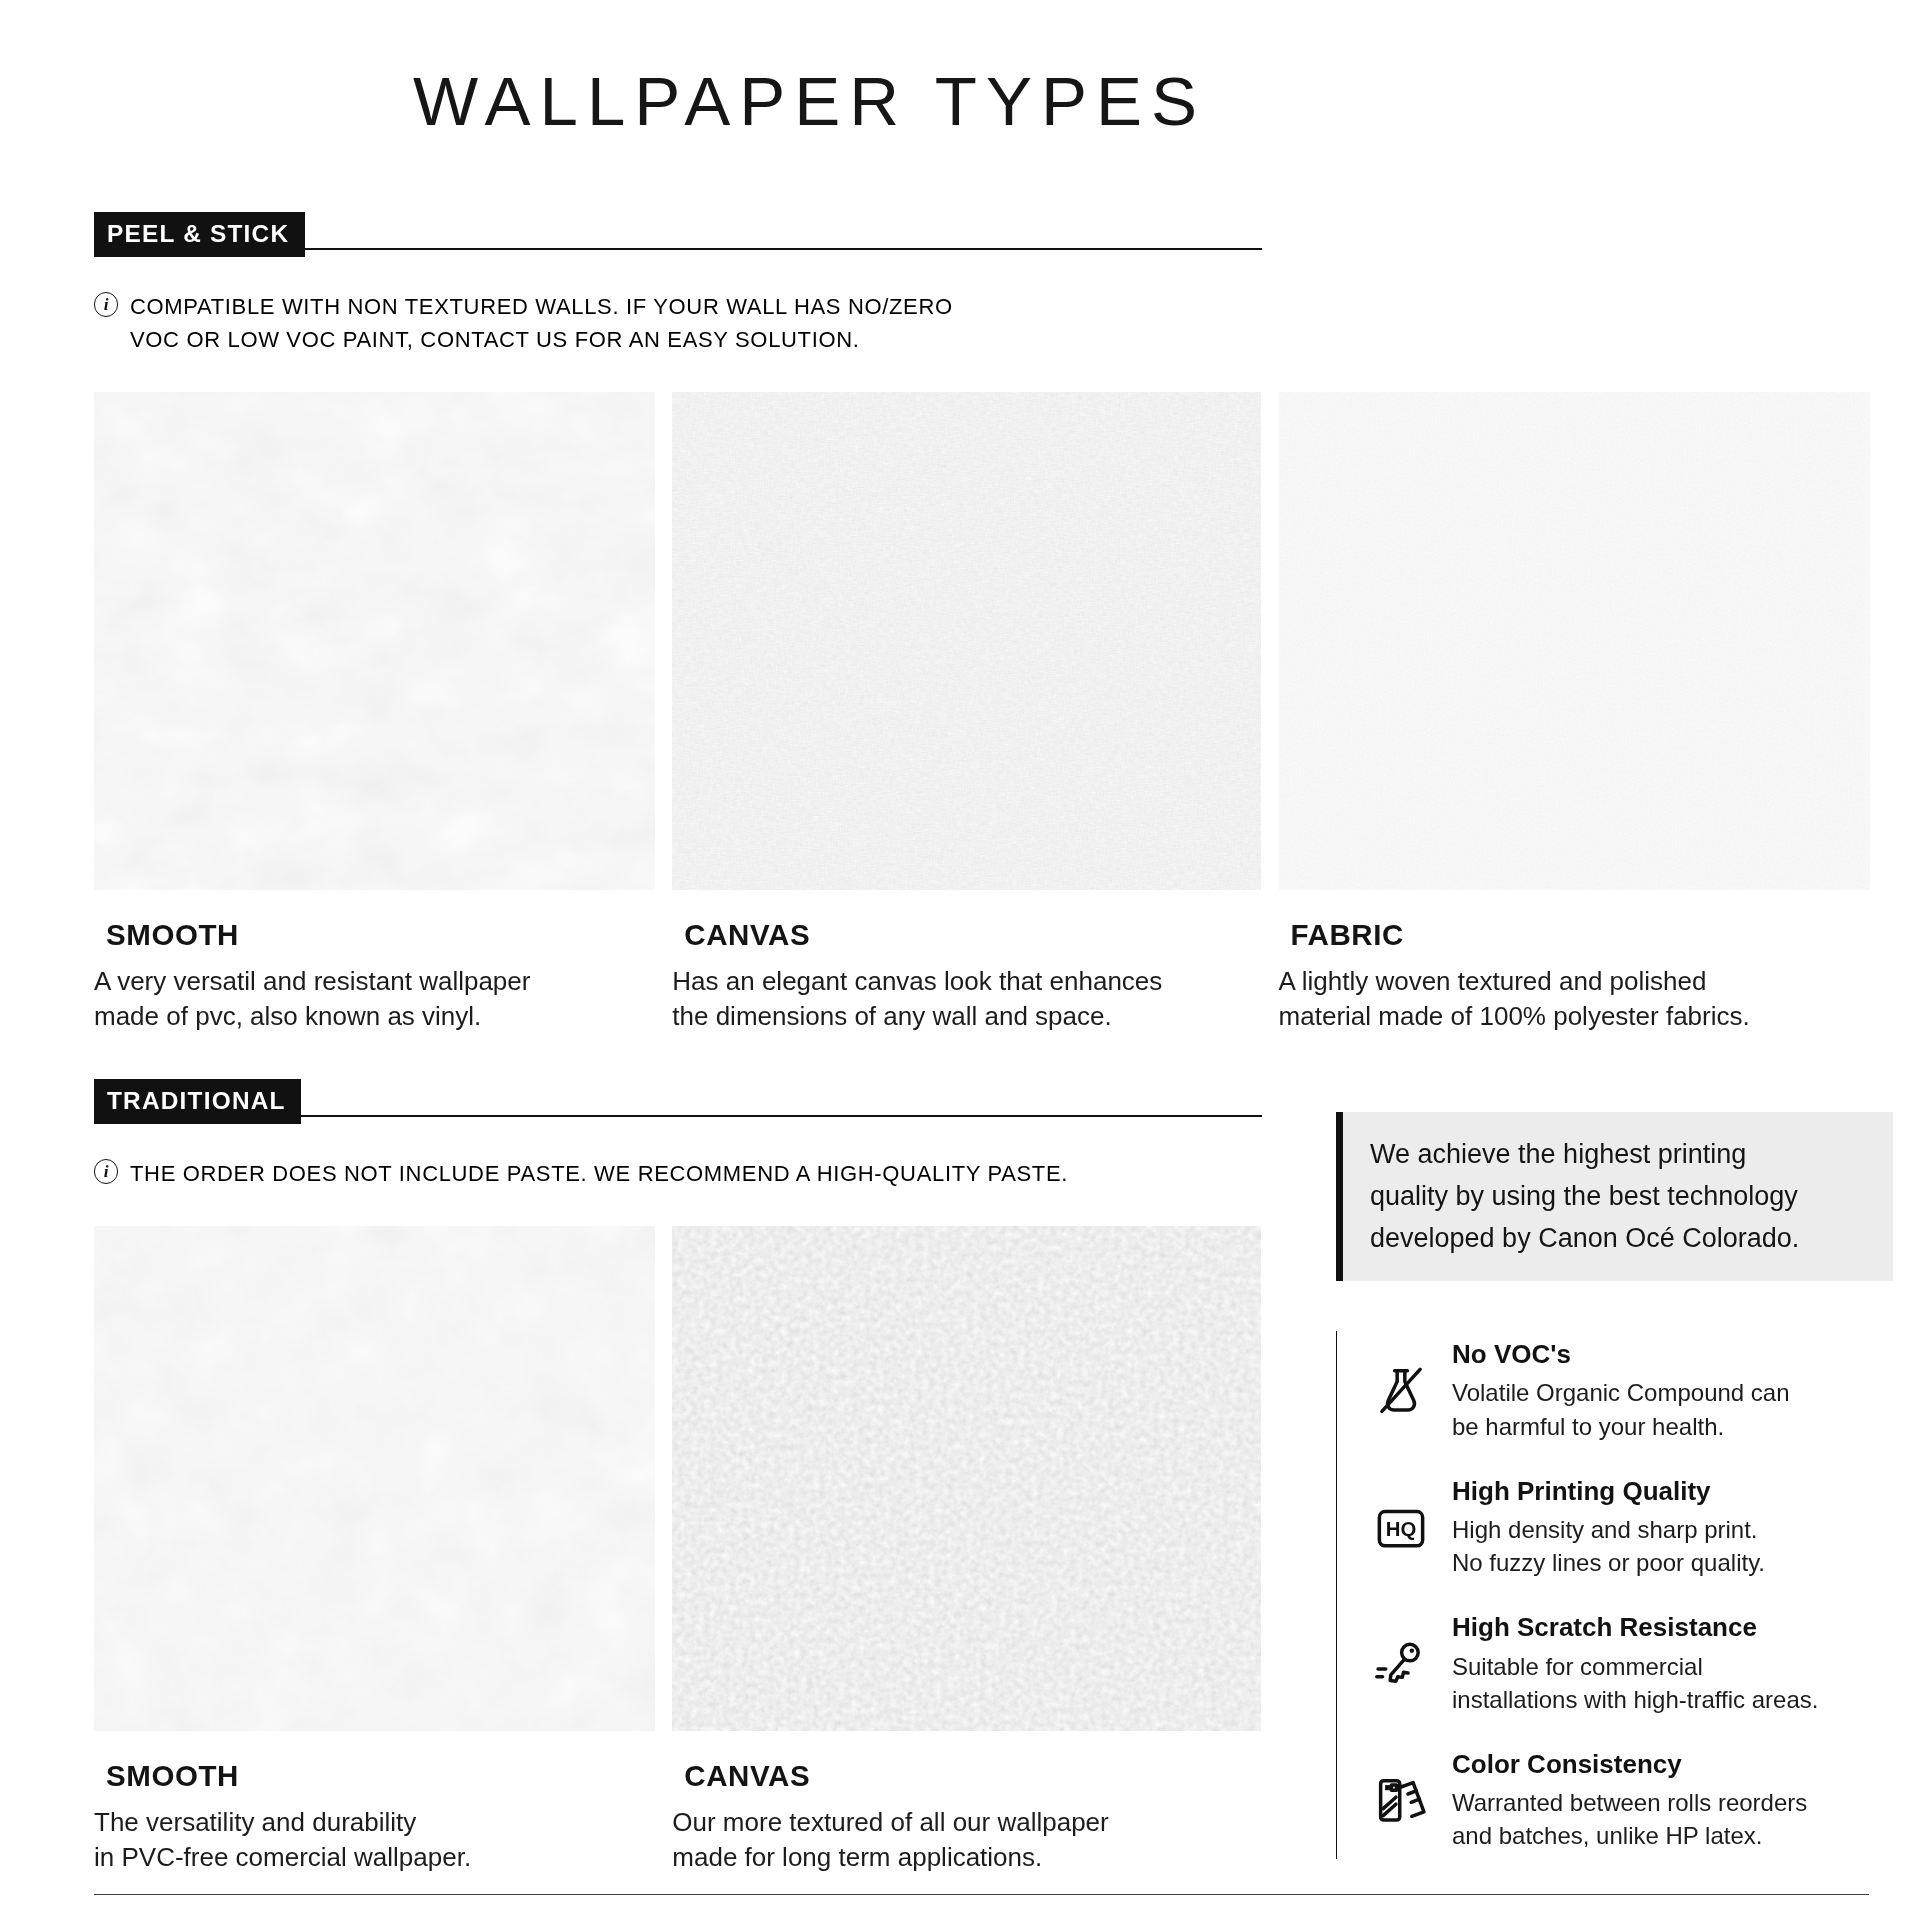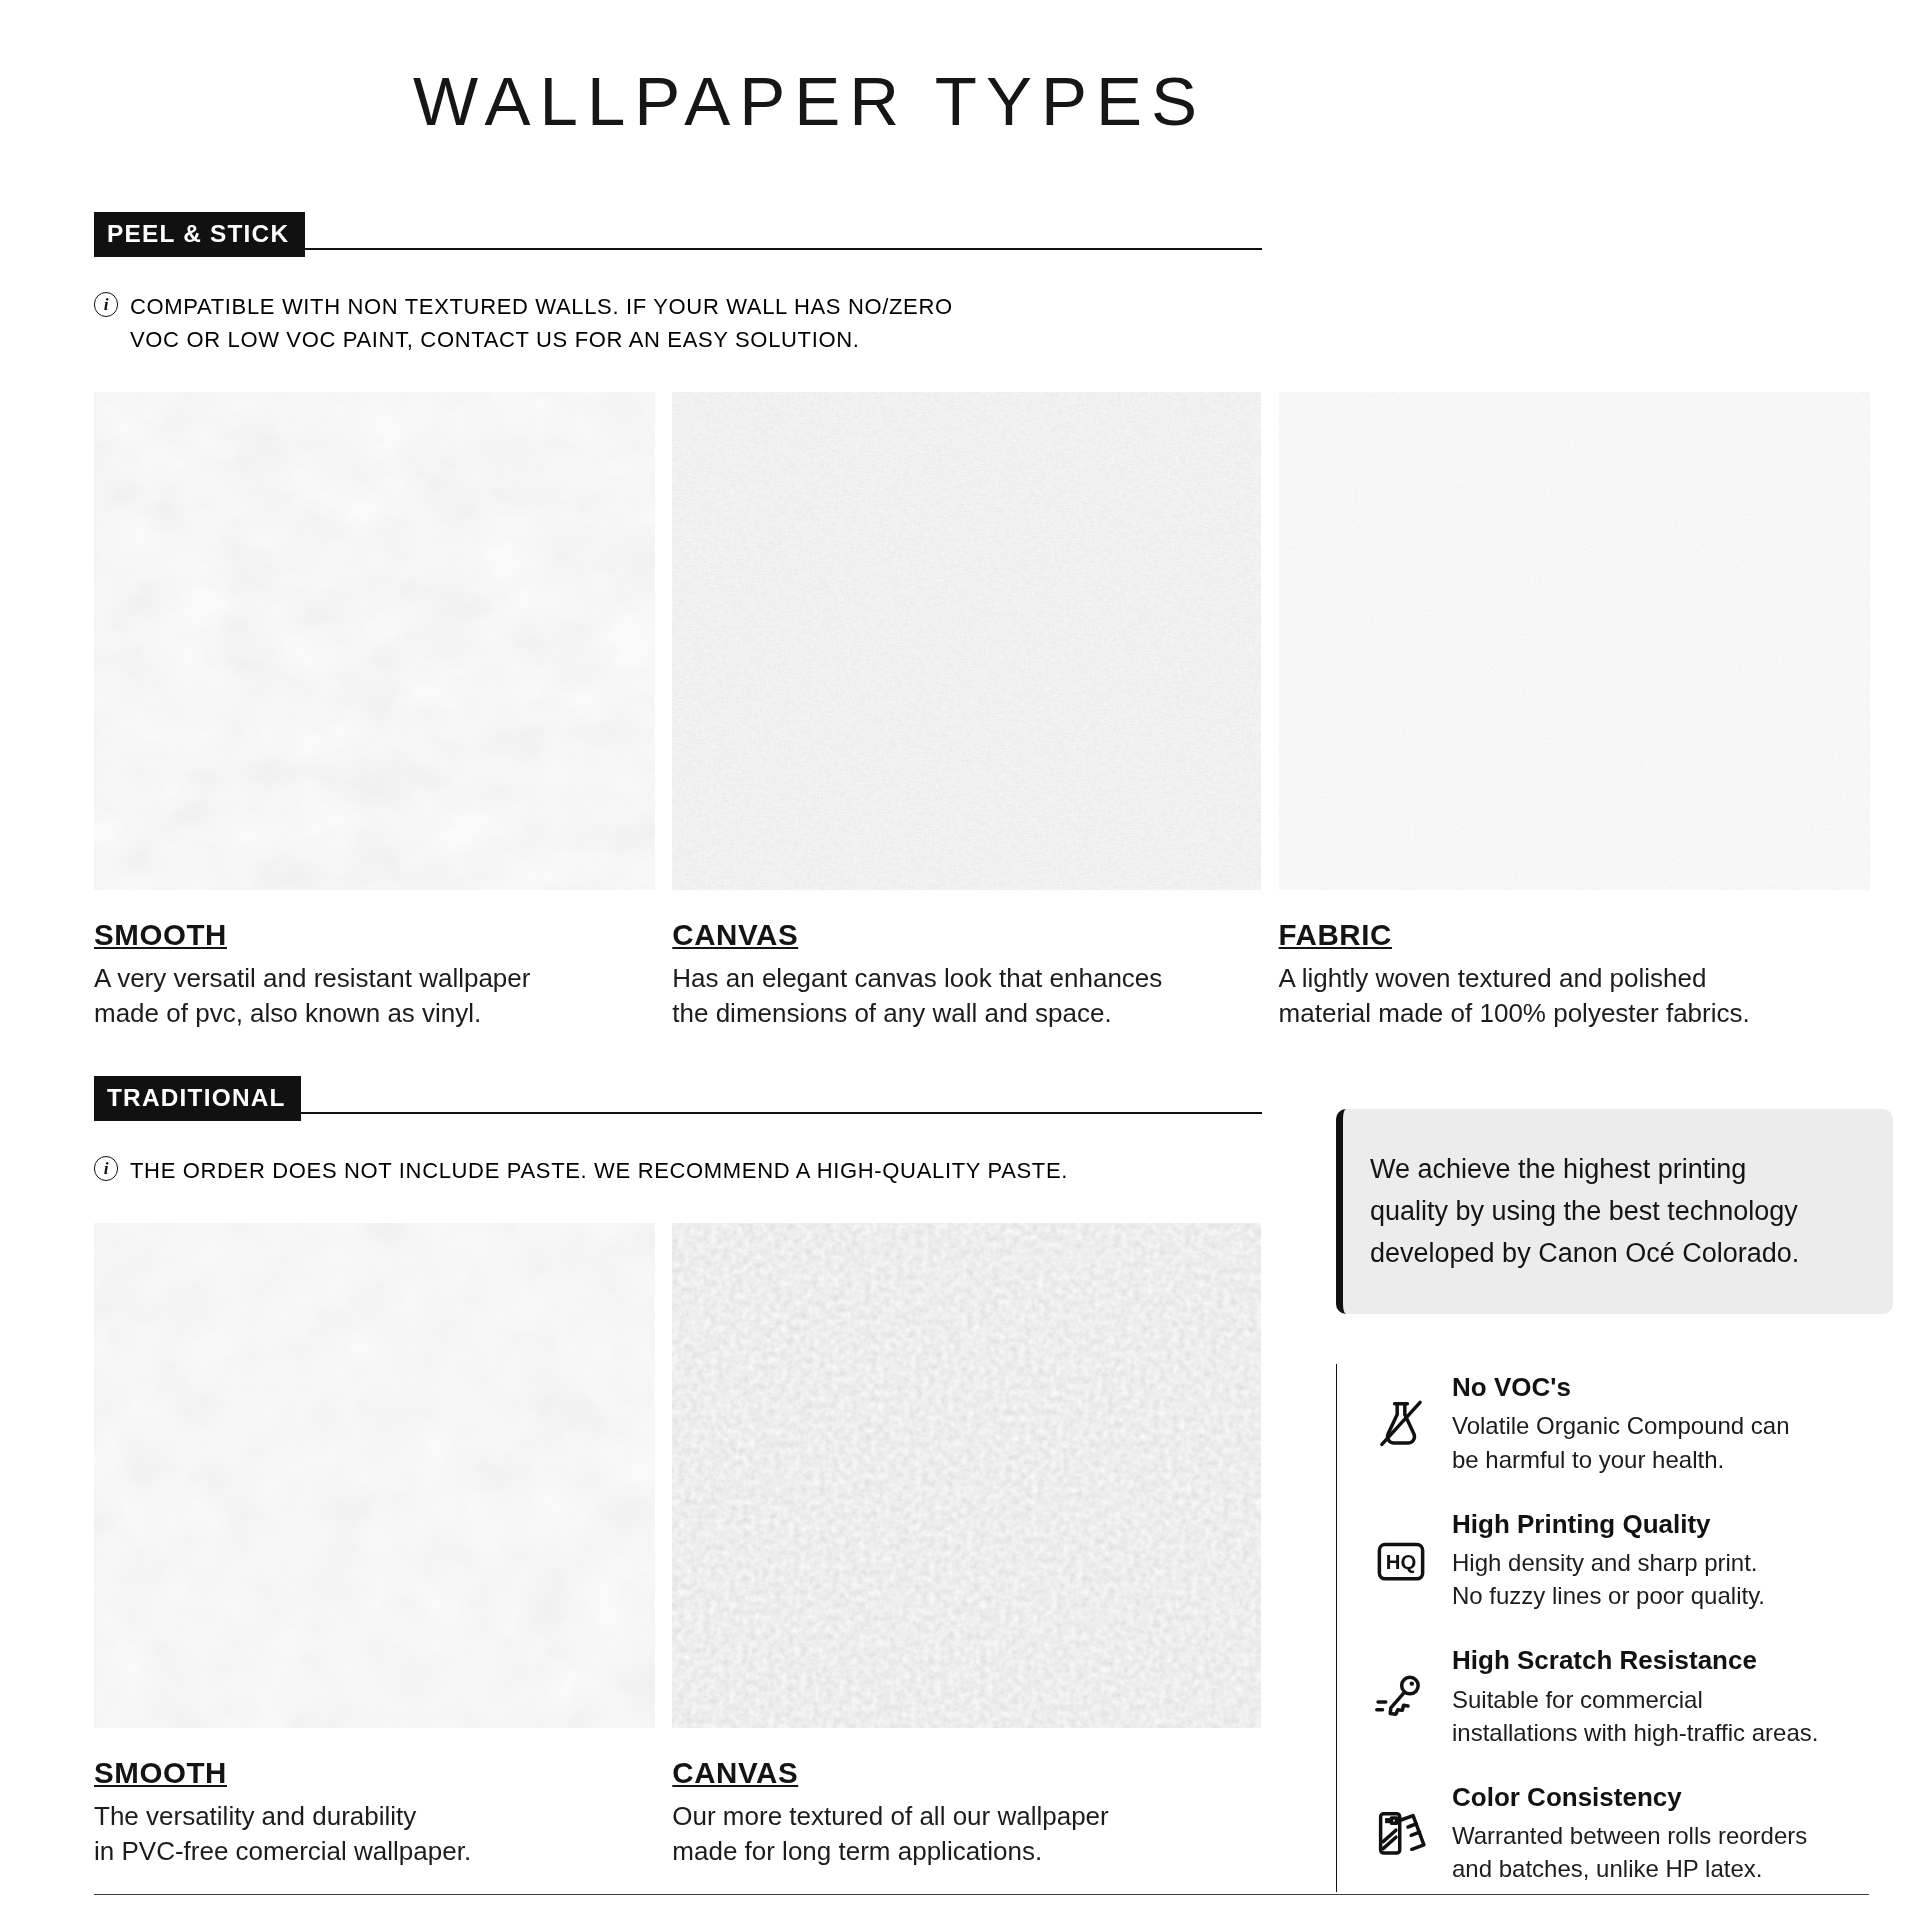--- a/index.html
+++ b/index.html
@@ -59,29 +59,28 @@
 
   
   .swatch-row { display:grid; column-gap:17.3px; margin-top:36px; }
   .row-3 { grid-template-columns:561px 589px 591px; }
   .row-2 { grid-template-columns:561px 589px; }
   figure.swatch { margin:0; }
   .tex-wrap { height:498px; background:#f4f4f4; overflow:hidden; }
   .row-2 .tex-wrap { height:505px; }
   .tex { display:block; width:100%; height:100%; }
   figcaption { margin-top:28px; }
-  .sw-name { margin:0; font-size:29.5px; font-weight:700; letter-spacing:0.02em; color:#141414;text-decoration:underline; }
+  .sw-name { margin:12px; font-size:29.5px; font-weight:700; letter-spacing:0.02em; color:#141414; }
   .sw-desc { margin:9px 0 0; font-size:26px; line-height:1.35; white-space:pre-line; color:#1c1c1c; }
 
   
   .quality-box {
     border-left:7px solid var(--ink);
     background:var(--panel_bg);
-    padding:40px 27px;
-    border-radius:10px;
+    padding:22px 27px;
   }
   .quality-box p { margin:0; font-size:27px; line-height:1.55; white-space:pre-line; color:#141414; }
 
   
   .features {
     margin-top:50px;
     border-left:1.9px solid var(--ink);
     padding:7.7px 0 6.4px 36px;
     display:flex; flex-direction:column; gap:33px;
   }

